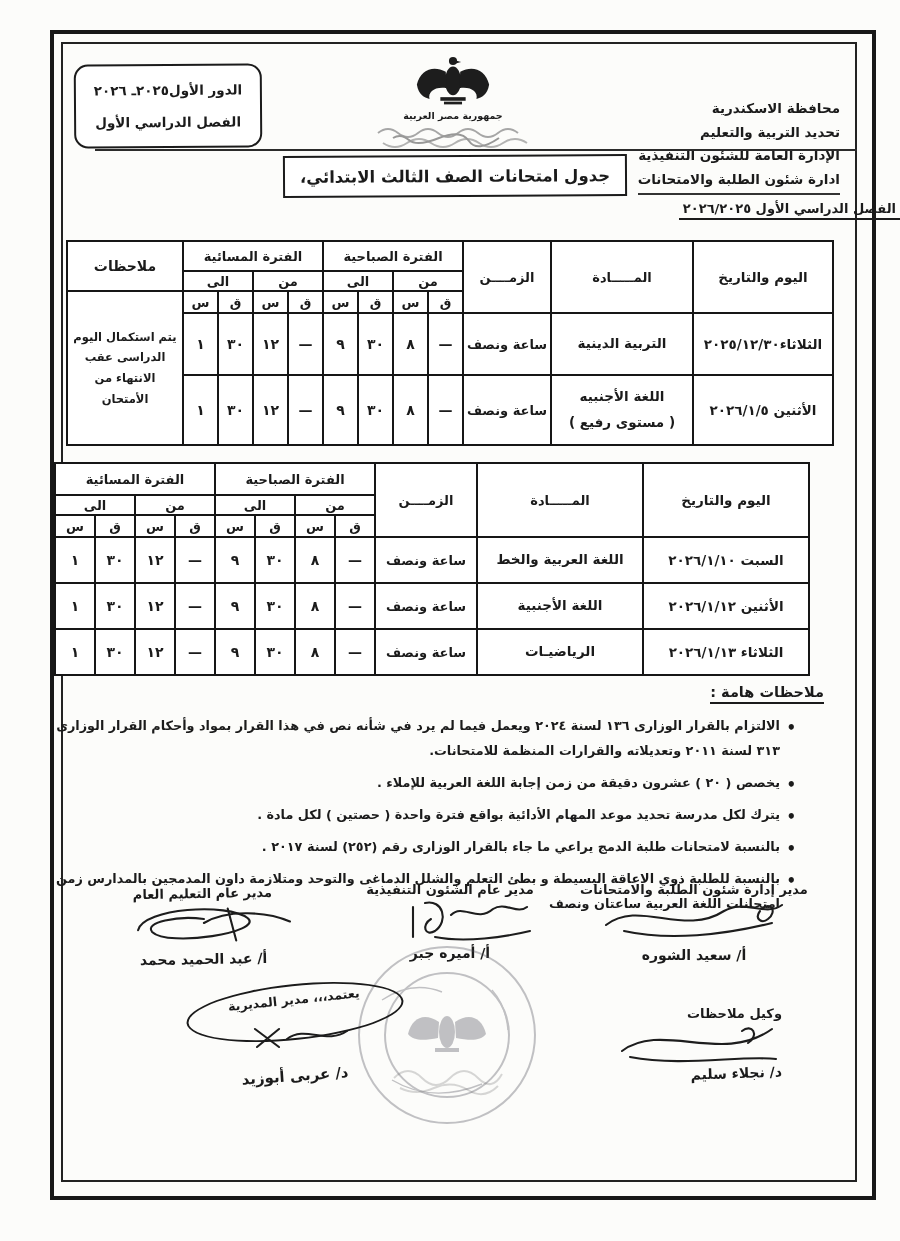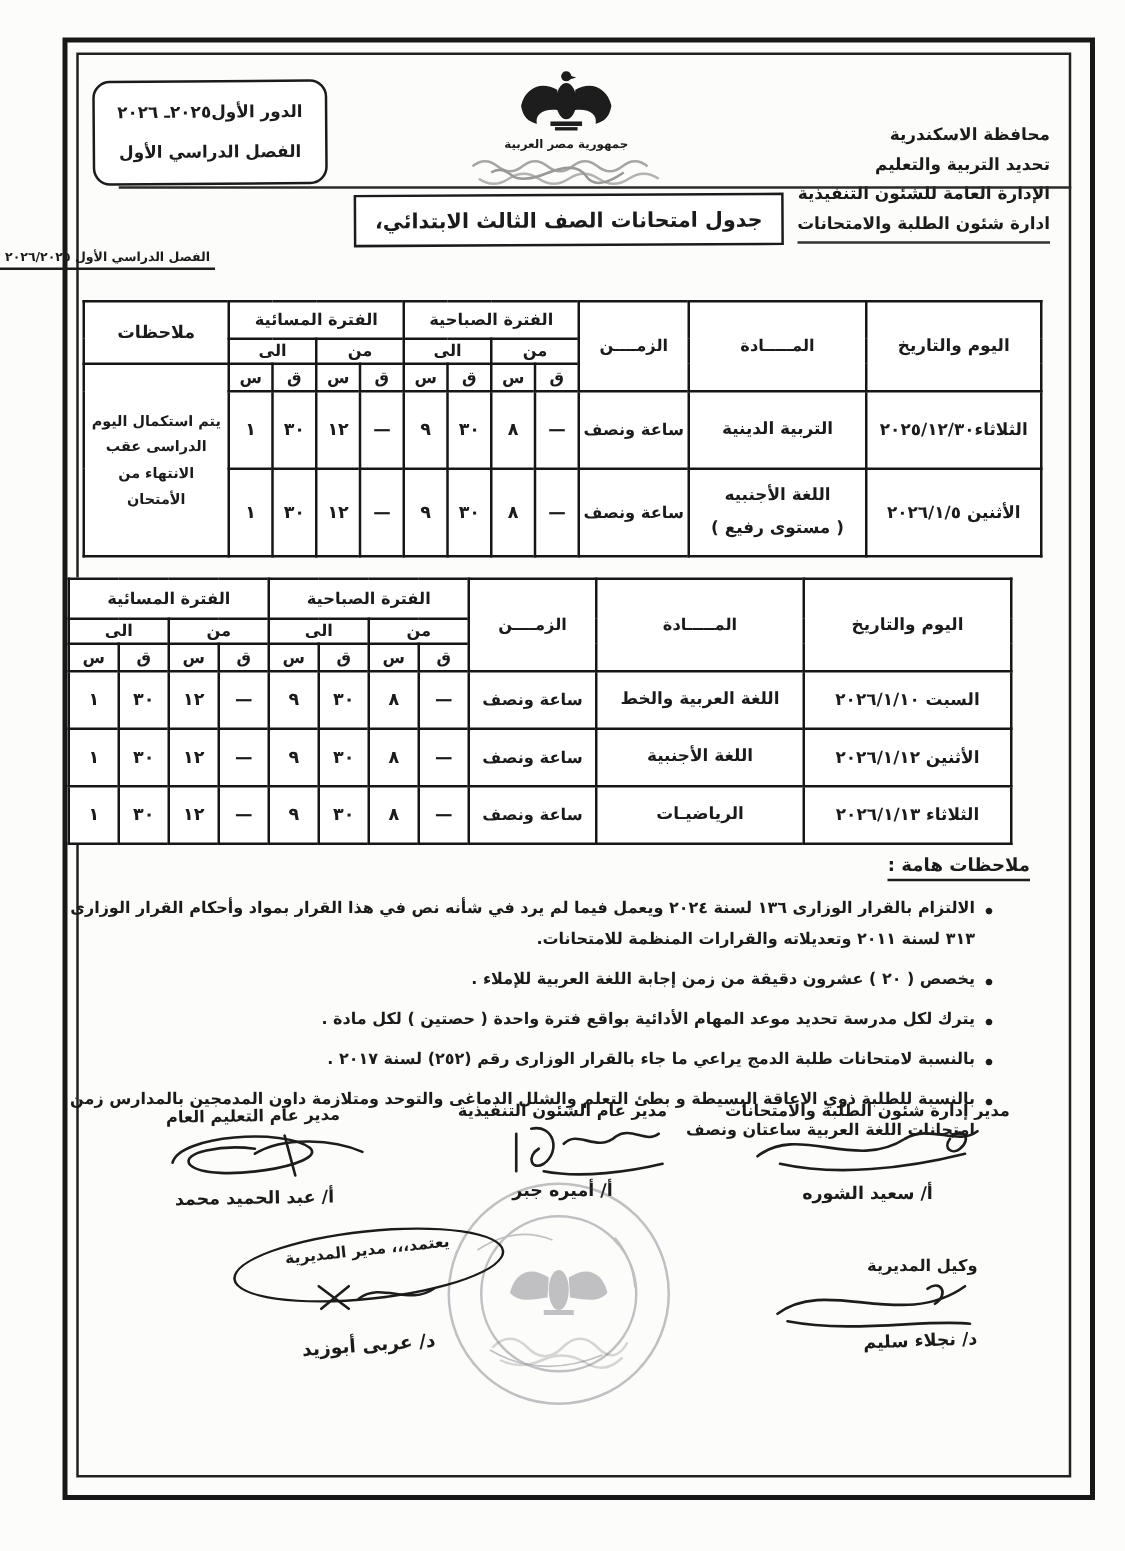--- a/index.html
+++ b/index.html
@@ -30,22 +30,22 @@
   .country{font-size:9.5px;font-weight:700;letter-spacing:1px;margin-top:-2px;}
   .smudge{opacity:.75;filter:blur(.4px);margin-top:2px;}
   .header-rule{position:absolute;left:95px;top:149px;width:762px;height:2px;background:#2b2b2b;}
   
   .title-box{
     position:absolute;left:283px;top:155px;width:340px;height:38px;
     border:2.5px solid #1b1b1b;background:#fff;display:flex;align-items:center;justify-content:center;
     font-size:16.5px;font-weight:700;transform:rotate(-.3deg);
   }
   .title-sub{
-    position:absolute;left:0;top:201px;width:900px;text-align:left;
-    font-size:10px;font-weight:700;
+    position:absolute;left:0;top:201px;width:900px;text-align:right;
+    font-size:13px;font-weight:700;
   }
   .title-sub span{border-bottom:2.5px solid #1b1b1b;padding:0 4px 2px;}
   
   table{border-collapse:collapse;table-layout:fixed;background:#fff;}
   td{border:2.2px solid #161616;text-align:center;vertical-align:middle;
      font-weight:700;font-size:13px;padding:1px 2px;overflow:hidden;}
   .tbl1{position:absolute;right:66px;top:240px;}
   .tbl2{position:absolute;right:90px;top:462px;}
   td.day{font-size:13.5px;}
   td.num{font-size:14px;}
@@ -335,21 +335,21 @@
     </g>
   </svg>
   <svg class="stamp2" width="120" height="40" viewBox="0 0 120 40">
     <g stroke="#666" fill="none" stroke-width="2">
       <path d="M6,20 q14,-14 28,0 t28,0 t28,0 t24,-4"></path>
       <path d="M12,30 q16,8 34,0 t34,2 t30,-4"></path>
     </g>
   </svg>
 
   <div class="sig-block sig4">
-    <div class="sig-title">وكيل المديرية</div>
+    <div class="sig-title">وكيل ملاحظات</div>
     <svg class="sig-svg" width="170" height="42" viewBox="0 0 170 42">
       <path d="M10,30 C50,0 110,44 160,8"></path>
       <path d="M18,36 C70,46 130,34 164,38"></path>
       <path d="M130,10 c10,-8 18,4 6,12"></path>
     </svg>
     <div class="sig-name">د/ نجلاء سليم</div>
   </div>
 
   <div class="sig-block sig5">
     <div class="approval-ellipse">

